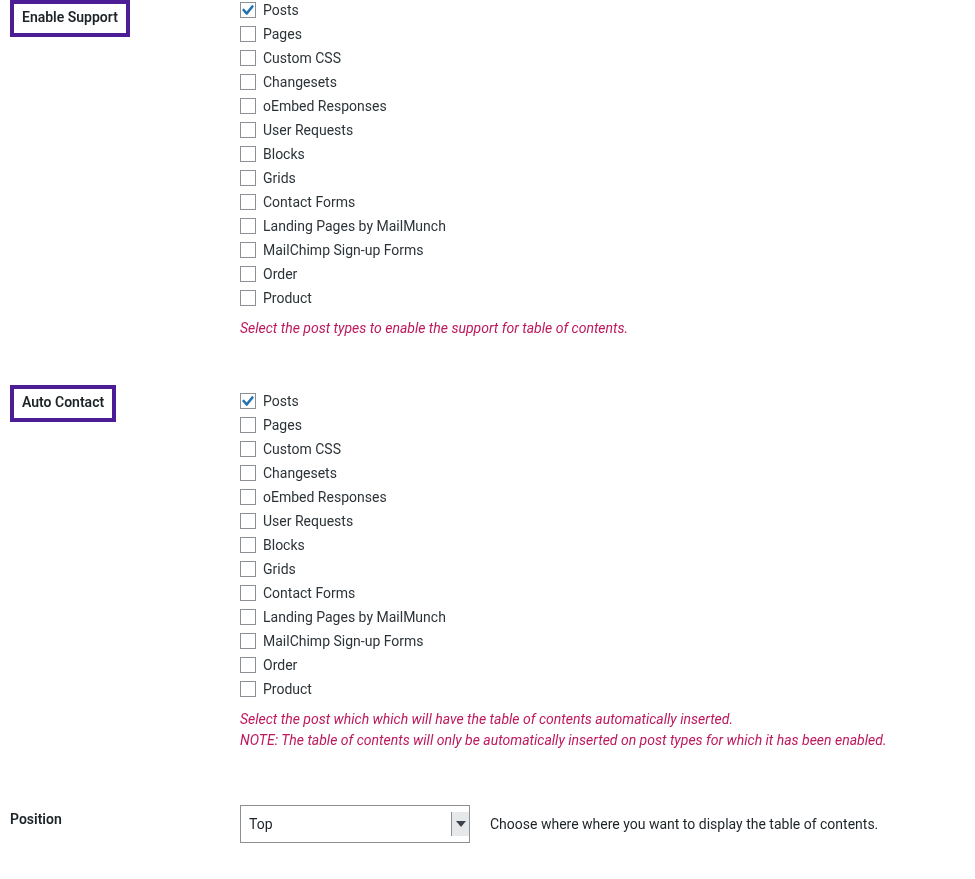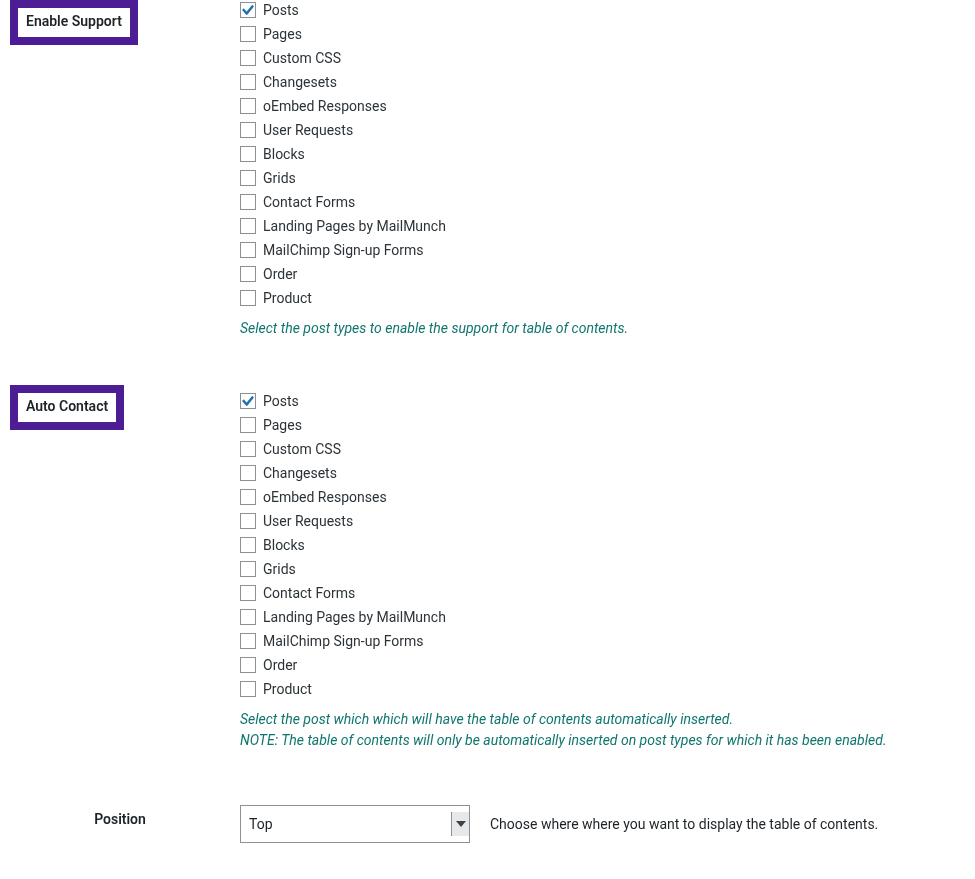--- a/index.html
+++ b/index.html
@@ -30,21 +30,21 @@
       padding: 0 10px 20px 0;
     }
     .section-label {
       font-size: 14px;
       font-weight: 600;
       color: #1d2327;
       padding-top: 6px;
     }
     .highlighted .section-label {
       display: inline-block;
-      border: 8px solid #4c1d95;
+      border: 4px solid #4c1d95;
       padding: 5px 8px 8px 8px;
     }
     .checkbox-list {
       display: flex;
       flex-direction: column;
       gap: 4px;
       margin-bottom: 10px;
     }
     .checkbox-item {
       display: flex;
@@ -77,21 +77,21 @@
       fill: none;
       stroke-linecap: round;
       stroke-linejoin: round;
     }
     .cbx-label {
       font-size: 14px;
       color: #2c3338;
     }
     .description {
       font-style: italic;
-      color: #0f766e;
+      color: #be185d;
       font-size: 14px;
       line-height: 1.5;
     }
     .description .note {
       display: block;
     }
     .select-control {
       background: #f6f7f7;
       border: 1px solid #8c8f94;
       padding: 3px 4px 3px 8px;
@@ -279,21 +279,21 @@
             </div>
           </div>
         <div class="description">
           <span>Select the post which which will have the table of contents automatically inserted.</span>
           <span class="note">NOTE: The table of contents will only be automatically inserted on post types for which it has been enabled.</span>
         </div>
       </td>
     </tr>
 
     <tr>
-      <th style="padding-top:34px;text-align:center;">
+      <th style="padding-top:34px;">
         <div class="section-label">Position</div>
       </th>
       <td style="padding-top:34px;">
         <div class="row-inline">
           <div class="select-control wide">
             <span class="select-text">Top</span>
             <span class="select-caret">
               <svg viewBox="0 0 10 6">
                   <path d="M0 0 L5 6 L10 0 Z"></path>
                 </svg>

